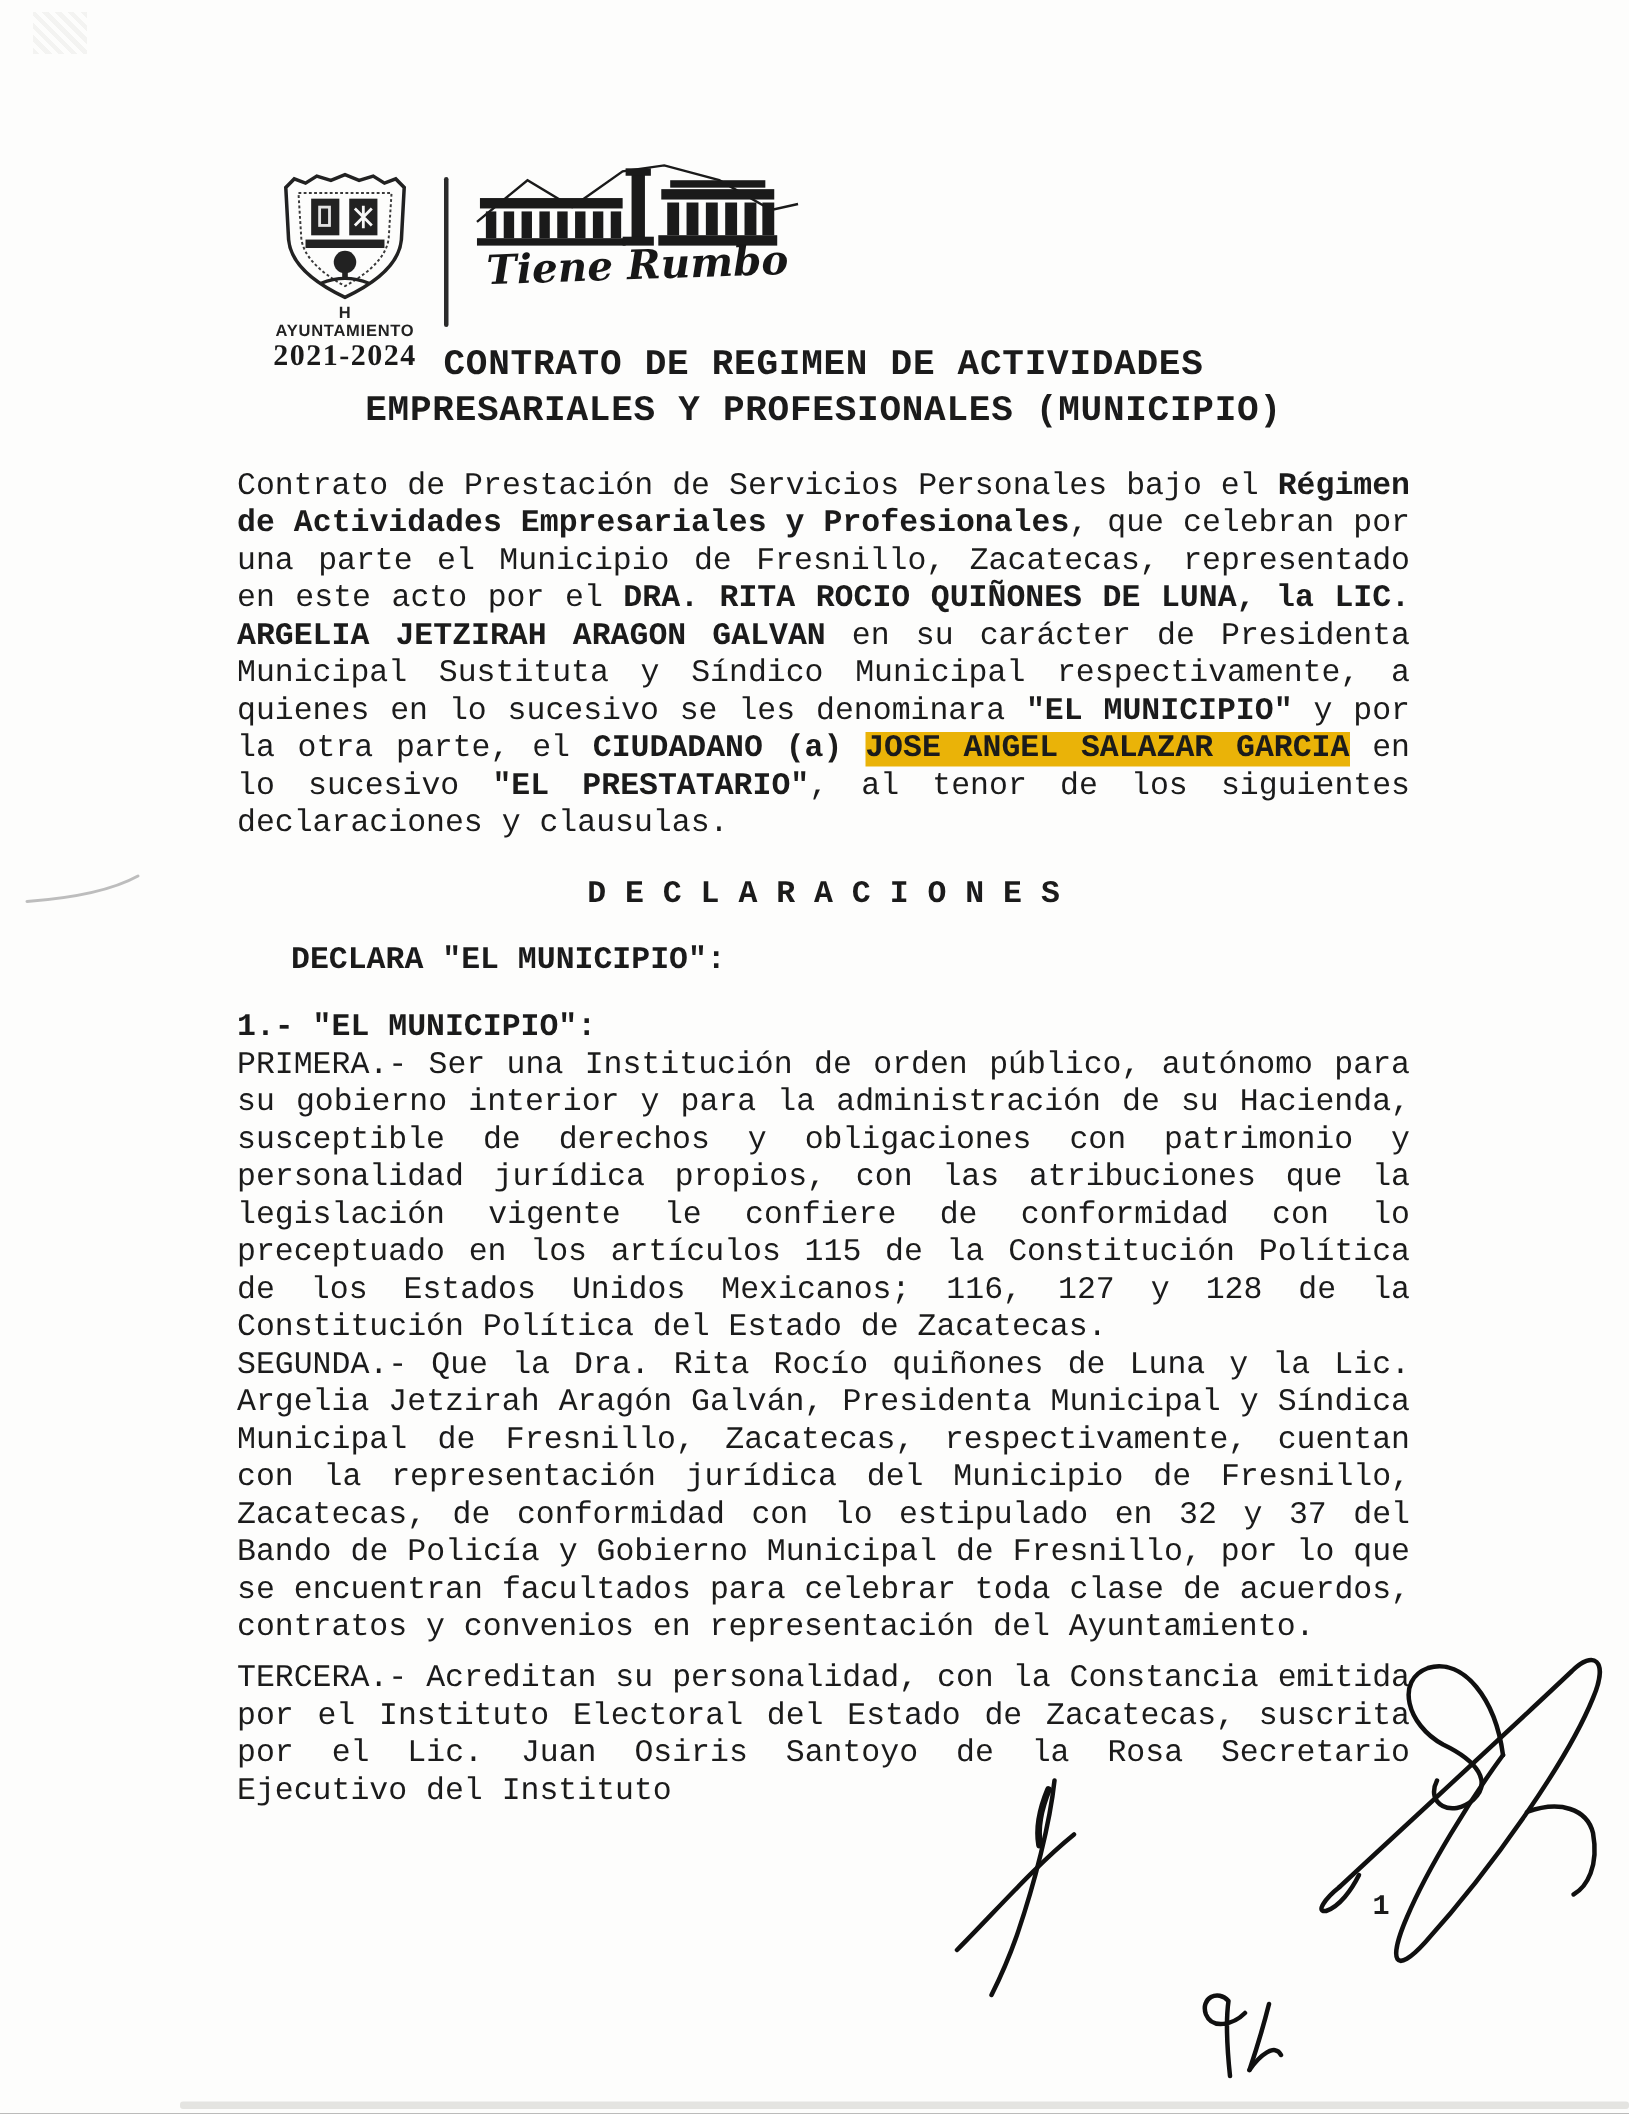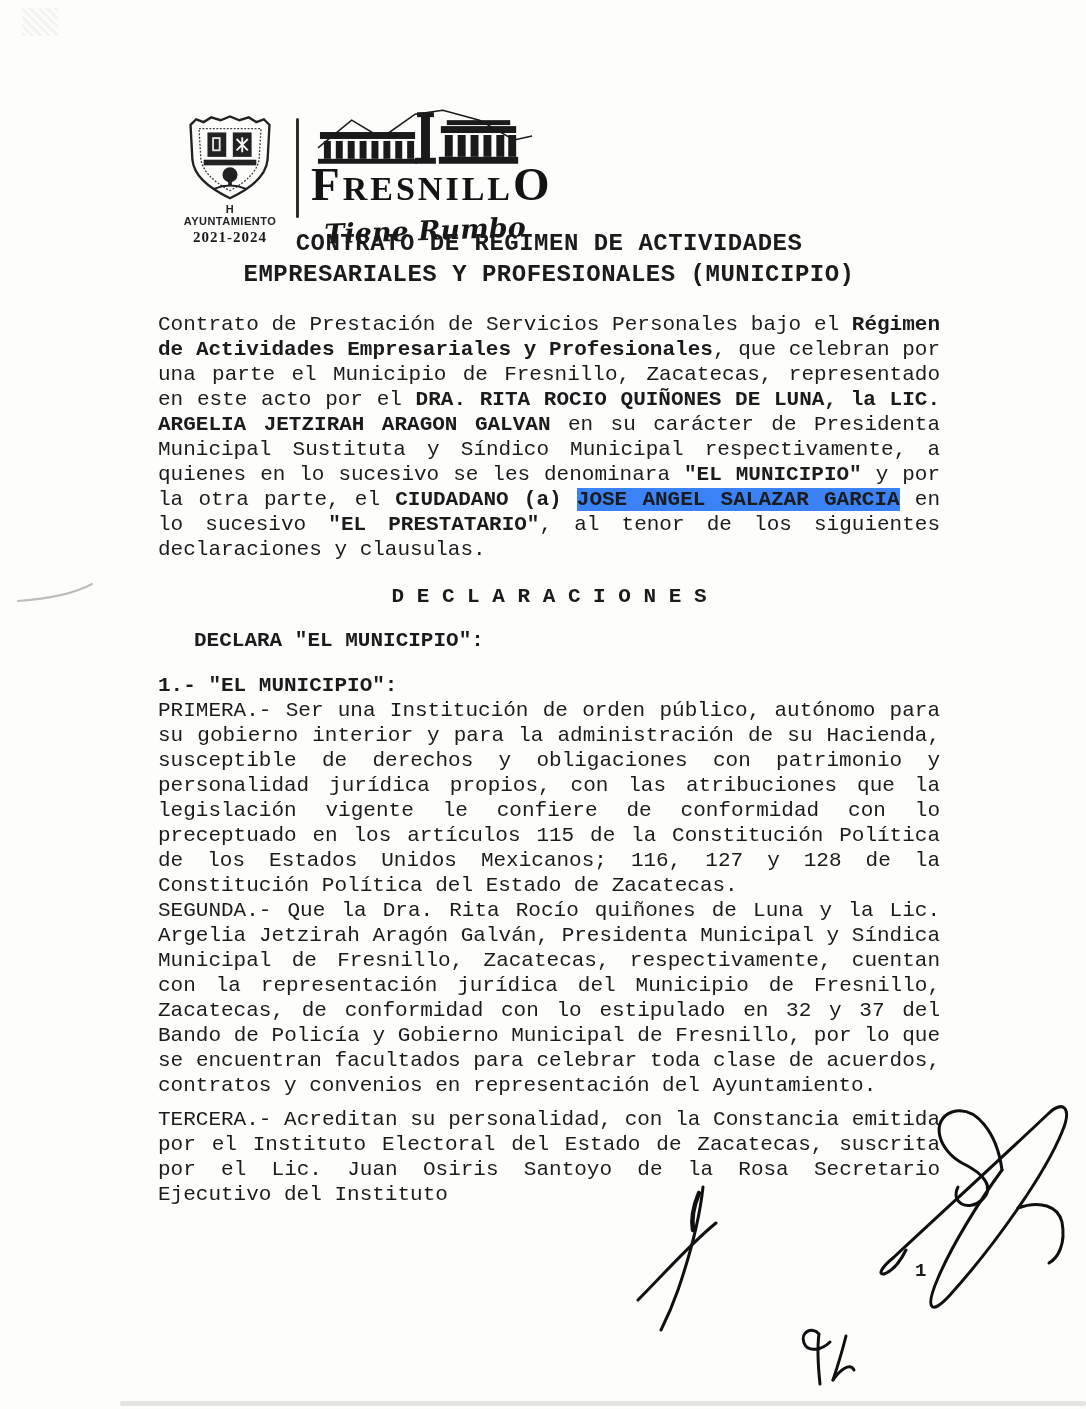--- a/index.html
+++ b/index.html
@@ -10,35 +10,35 @@
     background:#fdfdfc;
     overflow:hidden;
     font-family:"Liberation Mono","DejaVu Sans Mono",monospace;
     color:#1b1b1b;
   }
   
   .header{position:absolute;left:178px;top:108px;display:flex;align-items:flex-start;}
   .seal-wrap{width:104px;text-align:center;}
   .seal-wrap svg{display:block;margin:0 auto;}
   .seal-cap1{font-family:"Liberation Sans",sans-serif;font-weight:bold;font-size:11px;letter-spacing:.5px;color:#222;margin-top:1px;}
-  .seal-cap2{font-family:"Liberation Serif",serif;font-weight:bold;font-size:15px;letter-spacing:1px;color:#1a1a1a;line-height:20px;}
+  .seal-cap2{font-family:"Liberation Serif",serif;font-weight:bold;font-size:20px;letter-spacing:1px;color:#1a1a1a;line-height:20px;}
   .divider{width:3px;height:100px;background:#2b2b2b;margin:10px 12px 0 14px;border-radius:2px;}
   .logo-wrap{width:228px;text-align:center;}
   .logo-wrap svg{display:block;margin:0 auto;}
   .wordmark{font-family:"Liberation Serif",serif;font-weight:bold;color:#141414;line-height:44px;letter-spacing:3px;margin-top:-2px;white-space:nowrap;}
   .wordmark .big{font-size:47px;}
   .wordmark .mid{font-size:34px;}
   .tagline{font-family:"DejaVu Serif",serif;font-style:italic;font-weight:bold;font-size:27px;color:#171717;transform:rotate(-2deg);margin-top:-2px;}
   
   .text-col{position:absolute;left:158px;top:228px;width:782px;font-size:21px;line-height:25px;}
   .title{text-align:center;font-weight:bold;font-size:24px;line-height:31px;letter-spacing:.5px;}
   p{margin:0;text-align:justify;}
   .intro{margin-top:22px;}
   .b{font-weight:bold;}
-  .hl{background:#3b82f6;}
+  .hl{background:#eab308;}
   .heading{margin-top:22px;text-align:center;font-weight:bold;}
   .declara{margin-top:19px;font-weight:bold;padding-left:36px;}
   .item1{margin-top:20px;font-weight:bold;}
   .primera{}
   .segunda{}
   .tercera{margin-top:9px;}
   
   .pageno{position:absolute;left:915px;top:1260px;font-size:19px;font-weight:bold;}
   
   .sig-overlay{position:absolute;left:0;top:0;pointer-events:none;}
@@ -95,21 +95,20 @@
           <rect x="132" y="12" width="64" height="5"></rect>
           <rect x="130" y="27" width="8" height="22"></rect>
             <rect x="143" y="27" width="8" height="22"></rect>
           <rect x="156" y="27" width="8" height="22"></rect>
             <rect x="169" y="27" width="8" height="22"></rect>
           <rect x="182" y="27" width="8" height="22"></rect>
             <rect x="194" y="27" width="8" height="22"></rect>
           <rect x="124" y="49" width="80" height="7"></rect>
         </g>
       </svg>
-      <div class="wordmark"><span class="big">F</span><span class="mid">RESNILL</span><span class="big">O</span></div>
       <div class="tagline">Tiene Rumbo</div>
     </div>
   </div>
 
   <div class="text-col">
     <div class="title">
       <div>CONTRATO DE REGIMEN DE ACTIVIDADES</div>
       <div>EMPRESARIALES Y PROFESIONALES (MUNICIPIO)</div>
     </div>
 

